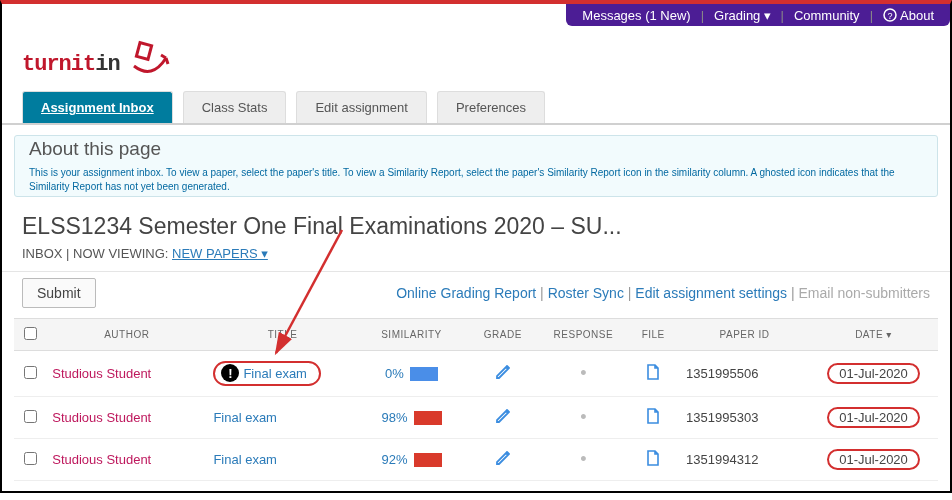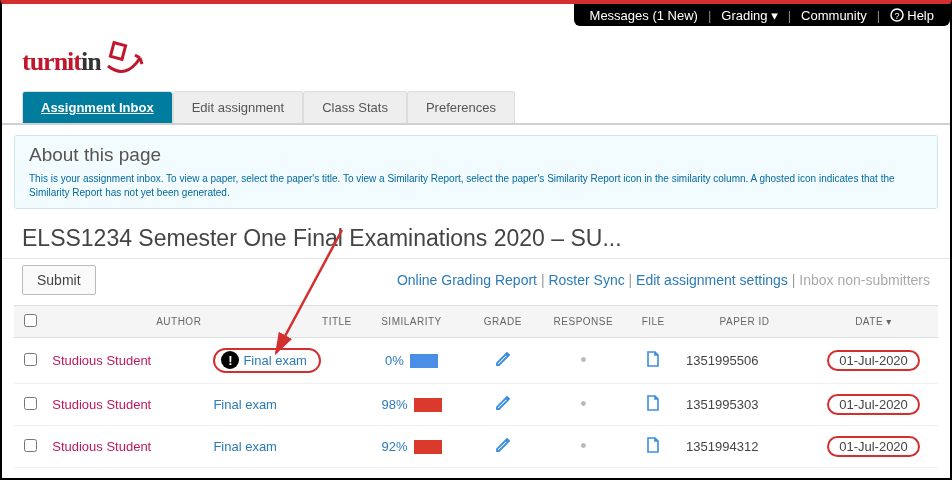--- a/index.html
+++ b/index.html
@@ -1,43 +1,43 @@
 <!DOCTYPE html>
 <html><head>
 <meta charset="utf-8">
 <style>
   *{box-sizing:border-box;margin:0;padding:0}
   body{font-family:Arial,Helvetica,sans-serif;font-size:14px;color:#333;background:#fff;width:952px}
   .frame{border:2px solid #000;border-top:4px solid #d32f2f;background:#fff}
   .topbar{display:flex;justify-content:flex-end;height:22px}
-  .topbar-menu{background:#000000;color:#fff;padding:2px 16px;font-size:13px;border-bottom-left-radius:6px;border-bottom-right-radius:6px;display:flex;align-items:center;gap:10px}
+  .topbar-menu{background:#4c1d95;color:#fff;padding:2px 16px;font-size:13px;border-bottom-left-radius:6px;border-bottom-right-radius:6px;display:flex;align-items:center;gap:10px}
   .topbar-menu span{white-space:nowrap}
   .topbar-menu .sep{color:#888}
   .topbar-menu .help-icon{display:inline-flex;align-items:center;gap:3px}
   .logo-row{padding:10px 20px 14px}
-  .logo{font-family:Liberation Serif, serif;font-size:26px;font-weight:600;letter-spacing:-1px}
+  .logo{font-family:Liberation Mono, monospace;font-size:22px;font-weight:600;letter-spacing:-1px}
   .logo .t1{color:#c0172c}
   .logo .t2{color:#333}
   .logo svg{vertical-align:-6px;margin-left:-4px}
-  .tabs{display:flex;padding:0 20px;border-bottom:2px solid #d0d0d0}
+  .tabs{display:flex;gap:10px;padding:0 20px;border-bottom:2px solid #d0d0d0}
   .tab{padding:8px 18px;background:#eee;color:#555;font-size:13px;border-radius:3px 3px 0 0;cursor:pointer;border:1px solid #ddd;border-bottom:none}
   .tab.active{background:#007c9e;color:#fff;font-weight:bold;text-decoration:underline}
-  .info{background:#f2fbfd;border:1px solid #cde4ea;margin:10px 12px 0;padding:8px 14px;border-radius:3px}
+  .info{background:#f2fbfd;border:1px solid #cde4ea;margin:10px 12px 0;padding:2px 14px;border-radius:3px}
   .info h3{font-size:19px;font-weight:normal;color:#555;margin-bottom:6px}
   .info p{font-size:10px;color:#0369a1;line-height:1.4}
   .heading{font-size:23px;color:#444;padding:16px 20px 6px;font-weight:normal}
   .viewing{padding:0 20px 10px;font-size:13px;color:#555}
   .viewing a{color:#2b7bb9}
   .actions-row{display:flex;align-items:center;padding:6px 20px 10px;border-top:1px solid #e5e5e5}
   .btn{background:#fafafa;border:1px solid #bbb;padding:6px 14px;font-size:14px;color:#444;cursor:pointer;margin-right:25px;border-radius:2px}
   .links-right{margin-left:auto;font-size:14px;color:#999}
   .links-right a{color:#2b7bb9;text-decoration:none}
   .links-right .disabled{color:#aaa}
   table{width:calc(100% - 24px);margin:0 12px 10px;border-collapse:collapse;font-size:13px}
-  th{background:#f5f5f5;color:#666;font-size:10px;letter-spacing:0.5px;padding:8px 6px;border-top:1px solid #ddd;border-bottom:1px solid #ddd;text-align:right;font-weight:normal}
+  th{background:#f5f5f5;color:#666;font-size:10px;letter-spacing:0.5px;padding:8px 6px;border-top:1px solid #ddd;border-bottom:1px solid #ddd;text-align:center;font-weight:normal}
   th.c{text-align:center}
   td{padding:10px 6px;border-bottom:1px solid #eee;vertical-align:middle}
   td.c{text-align:center}
   .author{color:#be185d}
   .title-cell{color:#2b7bb9;display:flex;align-items:center;gap:4px}
   .sim{color:#2b7bb9;display:inline-flex;align-items:center;gap:6px}
   .sim-bar{width:28px;height:14px;display:inline-block}
   .sim-bar.blue{background:#4a8ee8}
   .sim-bar.red{background:#d93a2b}
   .pencil{color:#3b8de0}
@@ -61,68 +61,71 @@
       <span class="sep">|</span>
       <span>Grading ▾</span>
       <span class="sep">|</span>
       <span>Community</span>
       <span class="sep">|</span>
       <span class="help-icon">
         <svg width="14" height="14" viewBox="0 0 14 14">
             <circle cx="7" cy="7" r="6" fill="none" stroke="#fff" stroke-width="1.5"></circle>
             <text x="7" y="10.5" text-anchor="middle" font-size="9" fill="#fff" font-family="Arial">?</text>
           </svg>
-        <span>Help</span>
+        <span>About</span>
       </span>
     </div>
   </div>
 
   <div class="logo-row">
     <span class="logo">
       <span class="t1">turnit</span><span class="t2">in</span>
       <svg width="44" height="40" viewBox="0 0 44 40">
           <path d="M10 8 L22 8 L22 22 L10 22 Z" fill="none" stroke="#c0172c" stroke-width="3" transform="rotate(15 16 15)"></path>
           <path d="M 6 30 Q 24 44 38 22" fill="none" stroke="#c0172c" stroke-width="3"></path>
           <path d="M38 22 L33 19 M38 22 L40 28" stroke="#c0172c" stroke-width="3" fill="none"></path>
         </svg>
     </span>
   </div>
 
   <div class="tabs">
     <div class="tab active">Assignment Inbox</div>
+    <div class="tab">Class Stats</div>
     <div class="tab">Edit assignment</div>
-    <div class="tab">Class Stats</div>
     <div class="tab">Preferences</div>
   </div>
 
   <div class="content-wrap">
     <svg class="arrow-svg" style="left:260px;top:90px" width="100" height="140">
       <defs>
           <marker id="ah" markerWidth="10" markerHeight="10" refX="8" refY="3" orient="auto">
             <path d="M0,0 L9,3 L0,6 Z" fill="#d32f2f"></path>
           </marker>
         </defs>
       <line x1="80" y1="5" x2="14" y2="128" stroke="#d32f2f" stroke-width="2.5" marker-end="url(#ah)"></line>
     </svg>
 
     <div class="info">
       <h3>About this page</h3>
       <p>This is your assignment inbox. To view a paper, select the paper's title. To view a Similarity Report, select the paper's Similarity Report icon in the similarity column. A ghosted icon indicates that the Similarity Report has not yet been generated.</p>
     </div>
 
     <h2 class="heading">ELSS1234 Semester One Final Examinations 2020 – SU...</h2>
 
+    <div class="viewing">
+      <span>INBOX | NOW VIEWING: </span><a href="#">NEW PAPERS ▾</a>
+    </div>
 
     <div class="actions-row">
       <button class="btn">Submit</button>
       <div class="links-right">
         <a href="#">Online Grading Report</a> |
         <a href="#">Roster Sync</a> |
         <a href="#">Edit assignment settings</a> |
-        <span class="disabled">Inbox non-submitters</span>
+        <span class="disabled">Email non-submitters</span>
       </div>
     </div>
 
     <table>
       <thead>
         <tr>
           <th style="width:30px" class="c"><input type="checkbox" style=""></th>
           <th style="width:150px">AUTHOR</th>
           <th style="width:140px">TITLE</th>
           <th class="c" style="width:100px">SIMILARITY</th>

